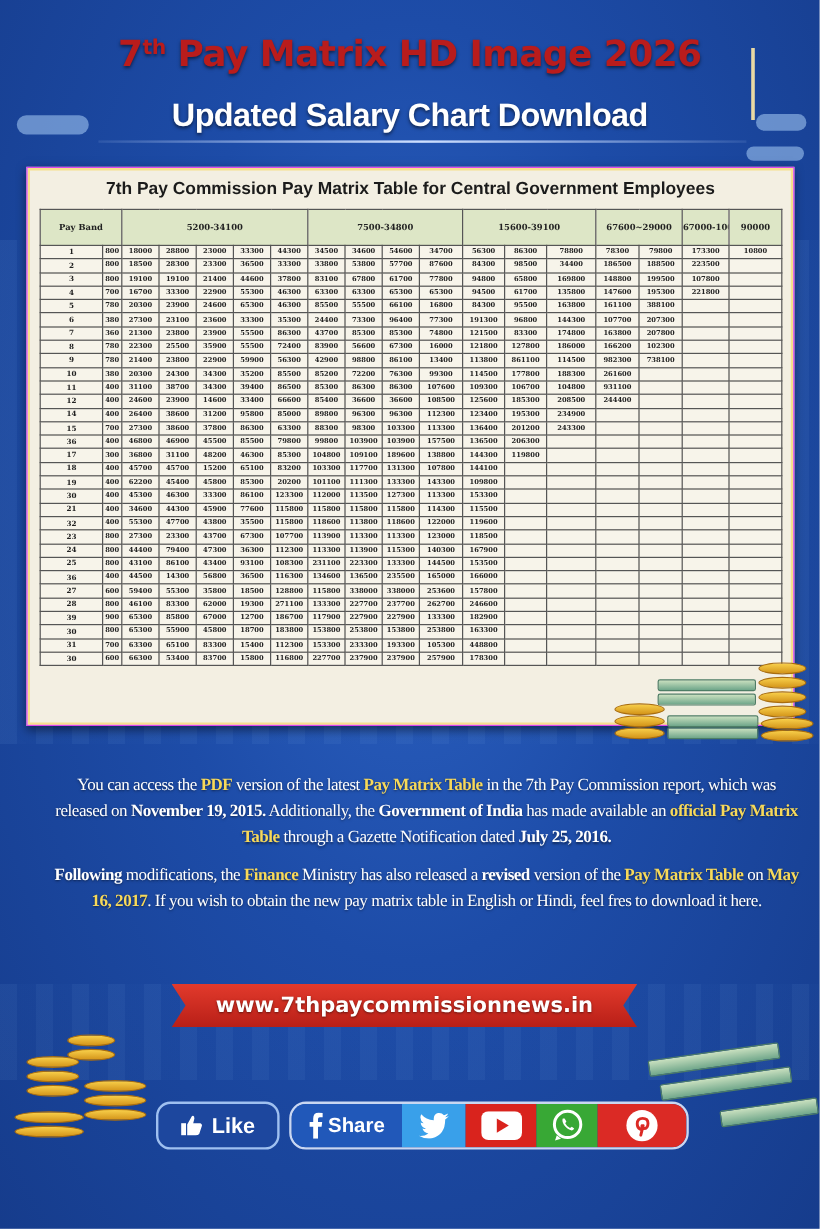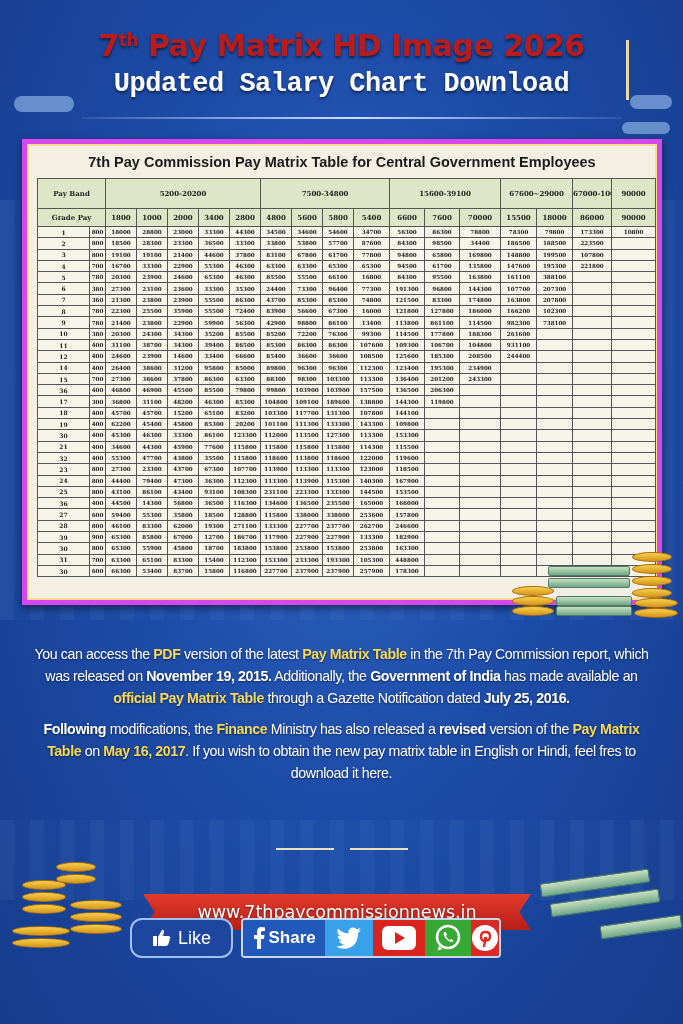--- a/index.html
+++ b/index.html
@@ -20,32 +20,32 @@
 
   
   .header { position: absolute; top: 28px; left: 0; width: 683px; text-align: center; }
   .title-1 {
     font-family: "DejaVu Sans", sans-serif; font-weight: bold; font-size: 30px;
     color: #b91c1c; letter-spacing: -.5px;
     text-shadow: 0 2px 3px rgba(0,0,0,.55);
   }
   .title-1 sup { font-size: 17px; vertical-align: 10px; }
   .title-2 {
-    font-family: Liberation Mono, monospace; font-weight: bold; font-size: 27px;
-    color: #fff; margin-top: 6px; letter-spacing: -.5px;
+    font-family: Liberation Sans, sans-serif; font-weight: bold; font-size: 27px;
+    color: #fff; margin-top: 18px; letter-spacing: -.5px;
     text-shadow: 0 2px 3px rgba(0,0,0,.55);
   }
   .title-bar { position: absolute; left: 626px; top: 40px; width: 3px; height: 60px; background: #e9d9a4; }
   .title-rule { position: absolute; left: 82px; top: 117px; width: 540px; height: 2px; background: linear-gradient(90deg, rgba(200,220,255,.1), #cfe0ff, rgba(200,220,255,.1)); }
 
   
   .panel {
     position: absolute; left: 22px; top: 139px; width: 640px; height: 466px;
     background: #f3efe2;
-    border: 5px solid #d946ef;
+    border: 1px solid #d946ef;
     box-shadow: inset 0 0 0 2px #f6df8c, 0 3px 8px rgba(0,0,0,.5);
   }
   .panel-title {
     text-align: center; font-weight: bold; font-size: 14.5px; color: #1b1b1b;
     margin-top: 10px; height: 22px;
   }
   table.matrix {
     position: absolute; left: 10px; top: 34px; width: 608px;
     border-collapse: collapse; table-layout: fixed;
     font-family: "DejaVu Serif", serif; color: #222;
@@ -58,52 +58,52 @@
   tr.level td { background: #f6e39b; font-size: 7.5px; font-weight: bold; height: 20px; }
   tr.row td { background: #f7f4ea; font-size: 5.6px; font-weight: bold; height: 11.3px; }
   tr.row td.lv { font-size: 6px; }
 
   
   .coin { position: absolute; width: 42px; height: 10px; border-radius: 50%; background: linear-gradient(#f8cf4a, #d4951a); border: 1px solid #a86d10; }
   .cash { position: absolute; height: 10px; background: linear-gradient(#c9e0bf, #6fa68a); border: 1px solid #4e7d66; border-radius: 2px; }
 
   
   .desc {
-    position: absolute; top: 643px; left: 30px; width: 623px; text-align: center;
-    font-family: Liberation Sans, sans-serif; font-size: 14.2px; line-height: 22px;
+    position: absolute; top: 643px; left: 44px; width: 623px; text-align: center;
+    font-family: Liberation Serif, serif; font-size: 14.2px; line-height: 22px;
     text-shadow: 0 1px 2px rgba(0,0,0,.5); letter-spacing: -.4px;
   }
   .desc p + p { margin-top: 9px; }
   .hl { color: #f7d95a; font-weight: bold; }
   .b { font-weight: bold; }
 
   
   .visit {
     position: absolute; top: 836px; left: 0; width: 683px; text-align: center;
     font-family: "DejaVu Sans", sans-serif; font-weight: bold; font-size: 19px;
     color: #f4dc80; text-shadow: 0 2px 2px rgba(0,0,0,.5);
   }
   .visit .line { display: inline-block; width: 58px; height: 2px; background: #e9e2c0; vertical-align: middle; margin: 0 8px; }
   .url-ribbon {
-    position: absolute; top: 894px; left: 143px; width: 388px; height: 36px;
+    position: absolute; top: 820px; left: 143px; width: 388px; height: 36px;
     background: linear-gradient(#e23a2c, #b81f17);
     clip-path: polygon(0 0, 100% 0, 97% 50%, 100% 100%, 0 100%, 3% 50%);
     display: flex; align-items: center; justify-content: center;
-    font-family: "DejaVu Sans", sans-serif; font-weight: normal; font-size: 17.5px; color: #fff;
+    font-family: "DejaVu Sans", sans-serif; font-weight: bold; font-size: 17.5px; color: #fff;
     text-shadow: 0 1px 2px rgba(0,0,0,.5);
   }
   .like-btn {
     position: absolute; top: 918px; left: 130px; width: 103px; height: 40px;
     background: #1d479e; border: 2px solid #9fc0f0; border-radius: 12px;
     display: flex; align-items: center; justify-content: center; gap: 6px;
-    font-size: 18px; font-weight: normal; color: #fff;
+    font-size: 18px; font-weight: bold; color: #fff;
   }
   .share-group {
-    position: absolute; top: 918px; left: 241px; width: 260px; height: 40px;
-    border: 2px solid #c9d7f2; border-radius: 4px; overflow: hidden; display: flex;
+    position: absolute; top: 918px; left: 241px; width: 333px; height: 40px;
+    border: 2px solid #c9d7f2; border-radius: 14px; overflow: hidden; display: flex;
   }
   .sg { height: 100%; display: flex; align-items: center; justify-content: center; }
   .sg.fb { width: 92px; background: #2158b9; gap: 4px; color: #fff; font-size: 17px; font-weight: bold; }
   .sg.tw { width: 53px; background: #39a0ea; }
   .sg.yt { width: 59px; background: #d9231d; }
   .sg.wa { width: 51px; background: #38a835; }
   .sg.pi { flex: 1; background: #db2a25; }
 </style>
 </head>
 <body>
@@ -140,45 +140,26 @@
         <col style="width:35px">
         <col style="width:41px">
       <col style="width:36px">
         <col style="width:36px">
         <col style="width:39px">
         <col style="width:44px">
     </colgroup>
     <tbody id="matrix-body">
         <tr class="band">
           <td colspan="2">Pay Band</td>
-          <td colspan="5">5200-20200</td>
+          <td colspan="5">5200-34100</td>
           <td colspan="4">7500-34800</td>
           <td colspan="3">15600-39100</td>
           <td colspan="2">67600~29000</td>
           <td colspan="1">67000-1000</td>
           <td colspan="1">90000</td>
-        </tr>
-        <tr class="grade">
-          <td colspan="2">Grade Pay</td>
-          <td>1800</td>
-          <td>1000</td>
-          <td>2000</td>
-          <td>3400</td>
-          <td>2800</td>
-          <td>4800</td>
-          <td>5600</td>
-          <td>5800</td>
-          <td>5400</td>
-          <td>6600</td>
-          <td>7600</td>
-          <td>70000</td>
-          <td>15500</td>
-          <td>18000</td>
-          <td>86000</td>
-          <td>90000</td>
         </tr>
         <tr class="row">
           <td class="lv">1</td>
           <td>800</td>
           <td>18000</td>
           <td>28800</td>
           <td>23000</td>
           <td>33300</td>
           <td>44300</td>
           <td>34500</td>

